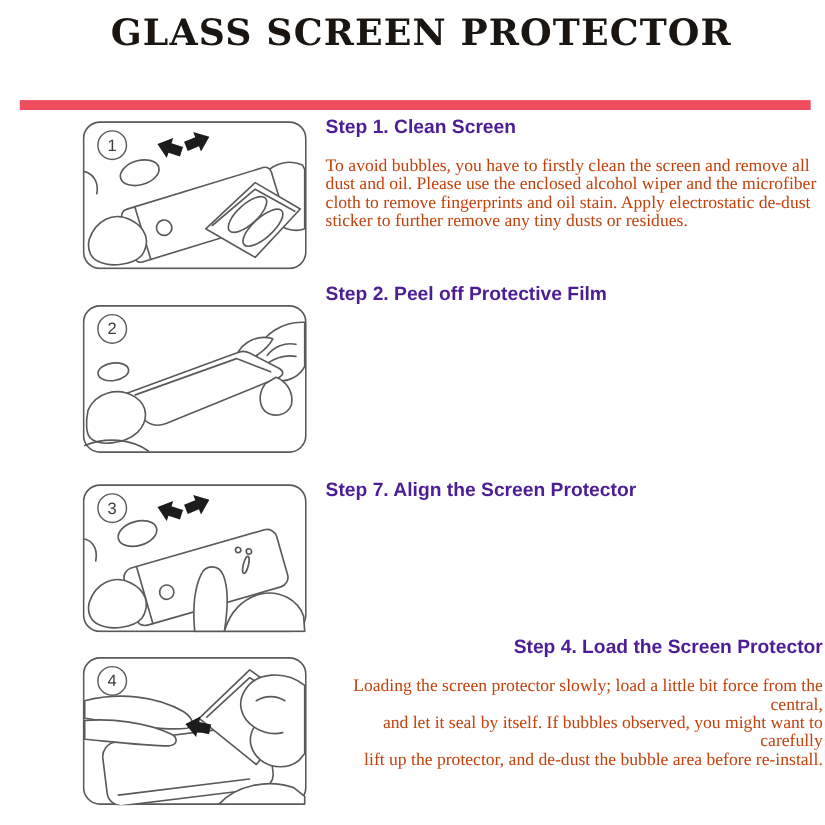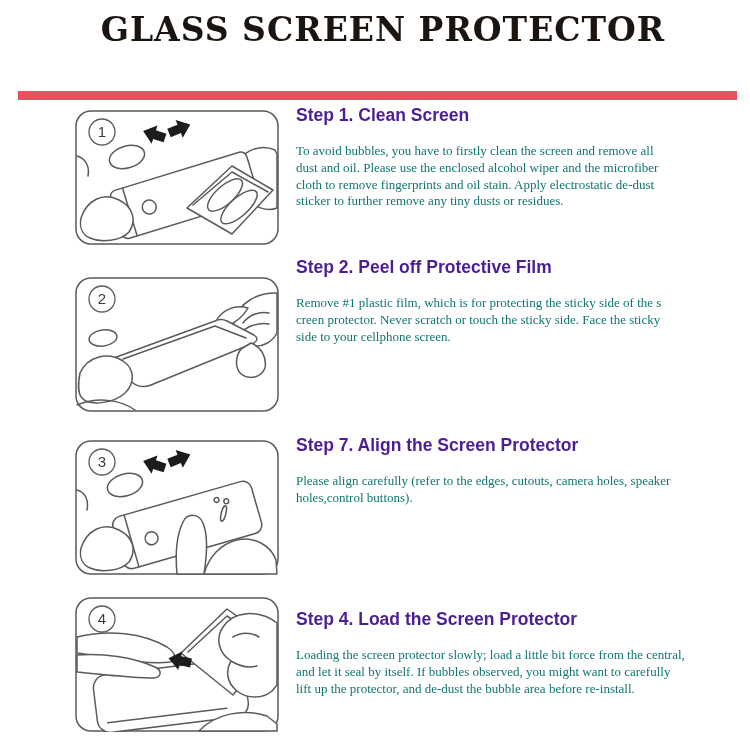--- a/index.html
+++ b/index.html
@@ -49,35 +49,35 @@
   .fig-3 { top: 440px; }
   .fig-4 { top: 597px; }
   .step-text {
     position: absolute;
     left: 296px;
     width: 452px;
   }
   .txt-1 { top: 104px; }
   .txt-2 { top: 256px; }
   .txt-3 { top: 434px; }
-  .txt-4 { top: 608px; }
+  .txt-4 { top: 577px; text-align: right; }
   .step-heading {
     margin: 0;
     font-family: "Liberation Sans", sans-serif;
     font-weight: bold;
     font-size: 17.5px;
     line-height: 22px;
     color: #4c1d95;
   }
   .step-body {
     margin: 17px 0 0 0;
     font-family: "Liberation Serif", serif;
-    font-size: 13px;
+    font-size: 16px;
     line-height: 16.8px;
-    color: #0f766e;
+    color: #c2410c;
     white-space: pre-line;
   }
   .badge-text {
     font-family: "Liberation Sans", sans-serif;
     font-size: 15px;
     fill: #3c3c3c;
   }
 </style>
 </head>
 <body>
@@ -143,23 +143,20 @@
       </g>
       <g>
         <circle cx="27" cy="22" r="13" fill="#fff" stroke="#5a5a5a" stroke-width="1.3"></circle>
         <text class="badge-text" x="27" y="27" text-anchor="middle">2</text>
       </g>
     </svg>
   </div>
 
   <div class="step-text txt-2">
     <h2 class="step-heading">Step 2. Peel off Protective Film</h2>
-    <p class="step-body">Remove #1 plastic film, which is for protecting the sticky side of the s
-creen protector. Never scratch or touch the sticky side. Face the sticky
-side to your cellphone screen.</p>
   </div>
 
   <div class="figure fig-3">
     <svg viewBox="0 0 204 135">
       <g fill="#fff" stroke="#5a5a5a" stroke-width="1.5" stroke-linecap="round" stroke-linejoin="round">
         <rect x="1" y="1" width="202" height="133" rx="15" fill="none"></rect>
         <path d="M2,50 C10,52 14,60 12,70" fill="none"></path>
         <g transform="rotate(-16 112 84)">
           <rect x="40" y="58" width="144" height="54" rx="9"></rect>
           <line x1="54" y1="58" x2="54" y2="112"></line>
@@ -181,22 +178,20 @@
       </g>
       <g>
         <circle cx="27" cy="22" r="13" fill="#fff" stroke="#5a5a5a" stroke-width="1.3"></circle>
         <text class="badge-text" x="27" y="27" text-anchor="middle">3</text>
       </g>
     </svg>
   </div>
 
   <div class="step-text txt-3">
     <h2 class="step-heading">Step 7. Align the Screen Protector</h2>
-    <p class="step-body">Please align carefully (refer to the edges, cutouts, camera holes, speaker
-holes,control buttons).</p>
   </div>
 
   <div class="figure fig-4">
     <svg viewBox="0 0 204 135">
       <g fill="#fff" stroke="#5a5a5a" stroke-width="1.5" stroke-linecap="round" stroke-linejoin="round">
         <rect x="1" y="1" width="202" height="133" rx="15" fill="none"></rect>
         <g transform="rotate(-7 95 100)">
           <rect x="20" y="70" width="152" height="58" rx="13"></rect>
           <line x1="30" y1="118" x2="150" y2="118"></line>
         </g>

